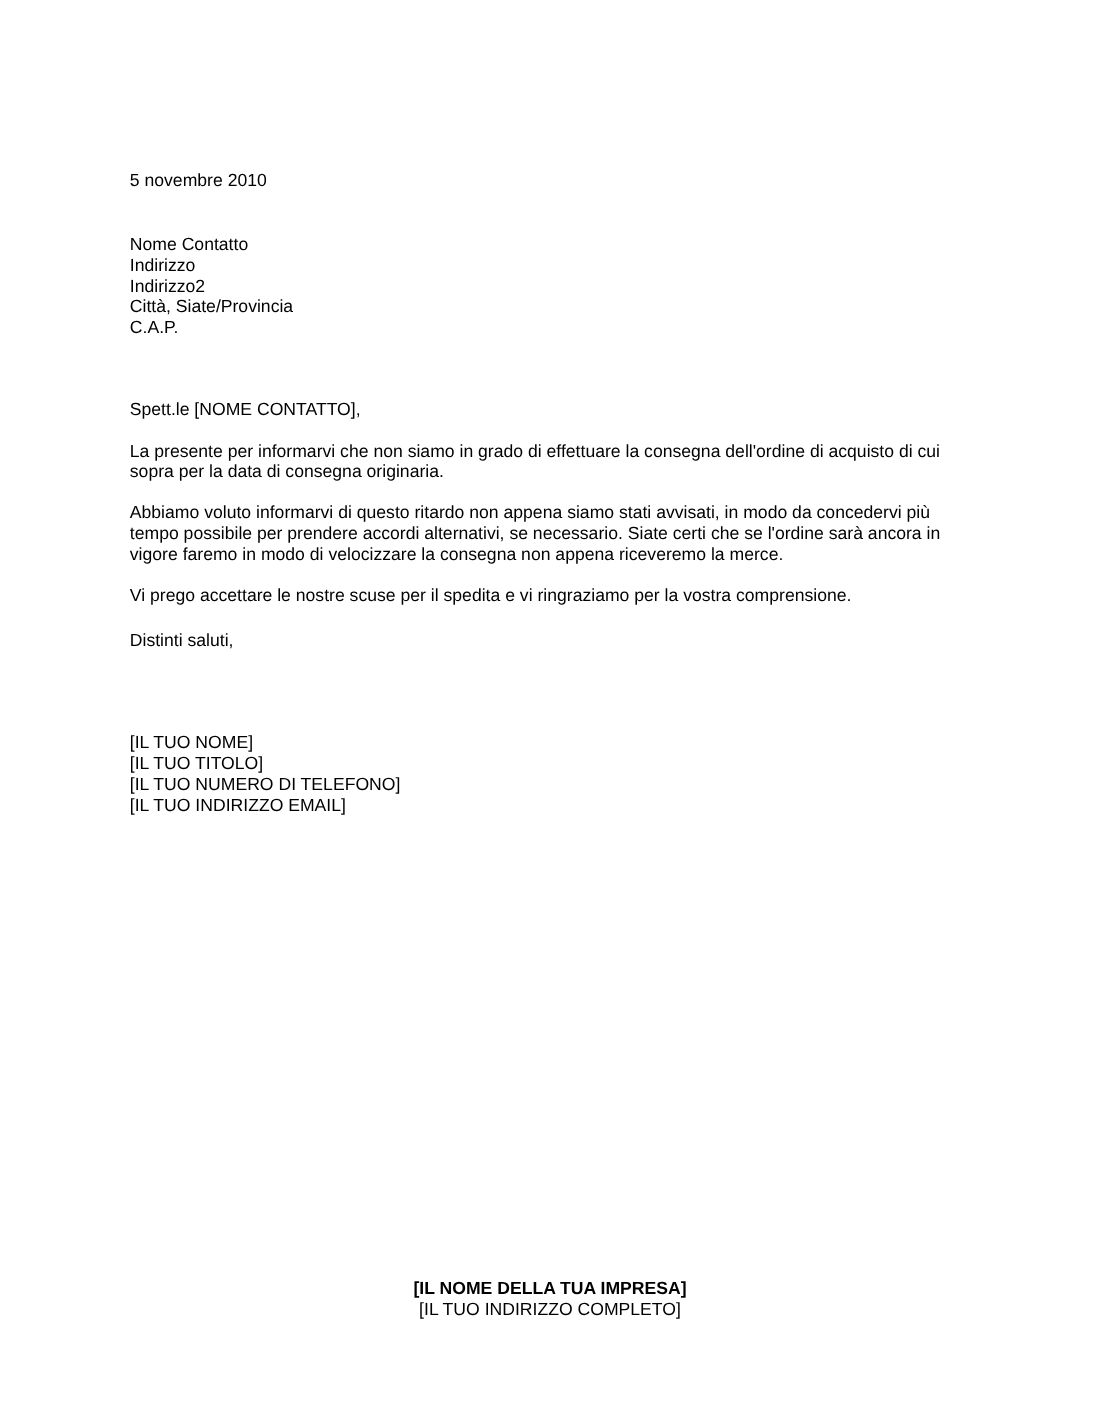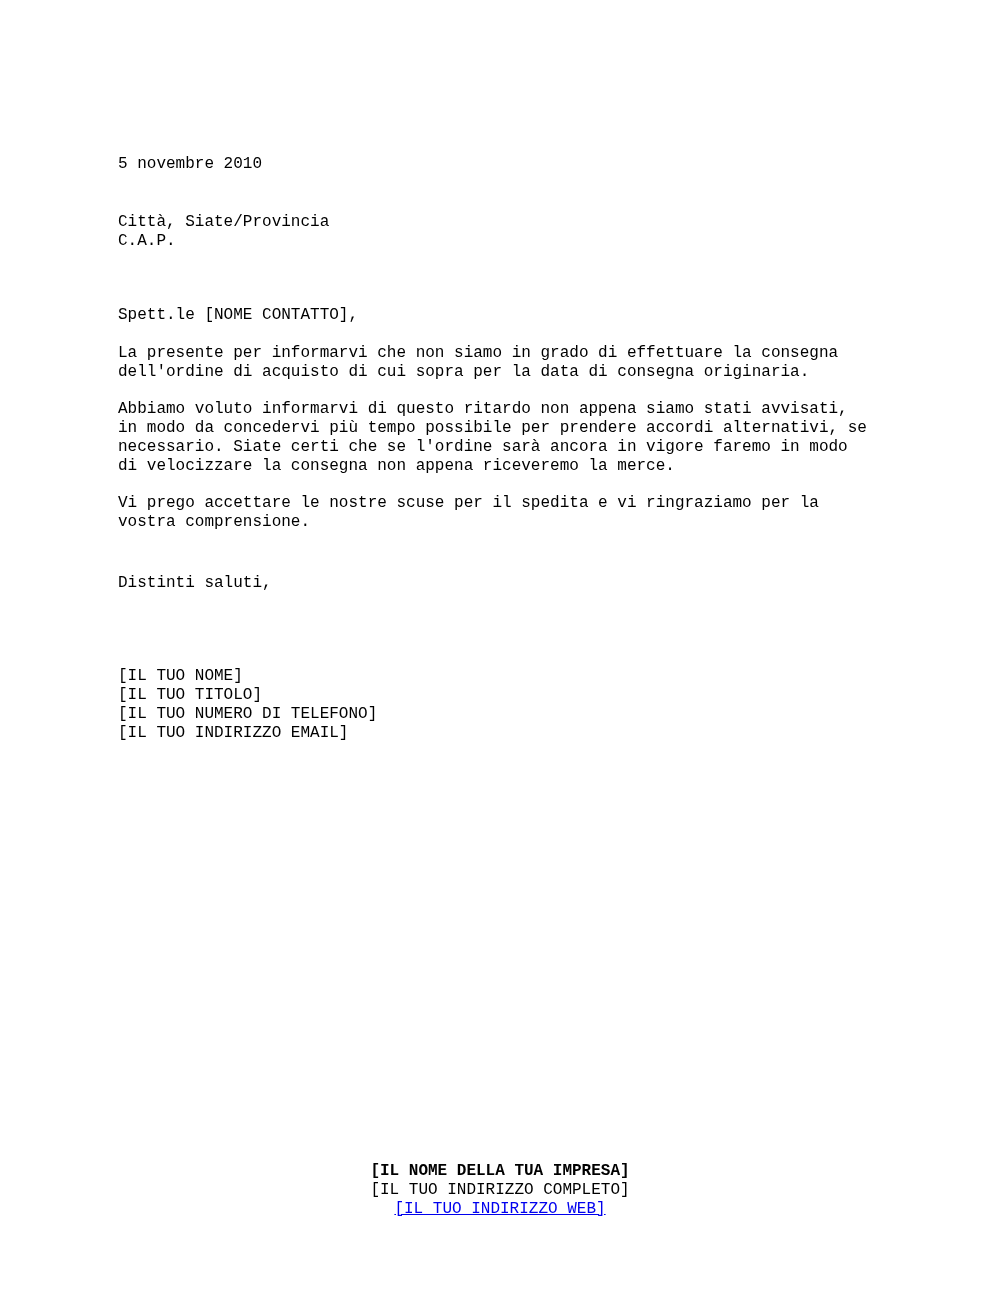--- a/index.html
+++ b/index.html
@@ -6,21 +6,21 @@
     margin: 0;
     padding: 0;
     background: #ffffff;
   }
   .page {
     position: relative;
     width: 1000px;
     height: 1290px;
     margin: 0 auto;
     background: #ffffff;
-    font-family: Liberation Mono, monospace;
+    font-family: Liberation Sans, sans-serif;
     font-size: 16px;
     line-height: 19px;
     color: #000000;
     overflow: hidden;
     box-sizing: border-box;
   }
   .letter-body {
     position: absolute;
     top: 155px;
     left: 118px;
@@ -40,21 +40,21 @@
     margin: 0 0 36px 0;
     white-space: pre-wrap;
   }
   .salutation {
     margin: 0 0 19px 0;
   }
   .paragraph {
     margin: 0 0 18px 0;
   }
   .closing {
-    margin: 42px 0 0 0;
+    margin: 22px 0 0 0;
   }
   .signature-block {
     margin: 74px 0 0 0;
   }
   .footer {
     position: absolute;
     top: 1162px;
     left: 0;
     right: 0;
     text-align: center;
@@ -69,20 +69,23 @@
 </head>
 <body>
 
 <div class="page">
 
   <div class="letter-body">
 
     <div class="date-line">5 novembre 2010</div>
 
     <div class="recipient-block">
+      <div>Nome Contatto</div>
+      <div>Indirizzo</div>
+      <div>Indirizzo2</div>
       <div>Città, Siate/Provincia</div>
       <div>C.A.P.</div>
     </div>
 
 
     <div class="salutation">Spett.le [NOME CONTATTO],</div>
 
     <p class="paragraph">La presente per informarvi che non siamo in grado di effettuare la consegna dell'ordine di acquisto di cui sopra per la data di consegna originaria.</p>
     <p class="paragraph">Abbiamo voluto informarvi di questo ritardo non appena siamo stati avvisati, in modo da concedervi più tempo possibile per prendere accordi alternativi, se necessario. Siate certi che se l'ordine sarà ancora in vigore faremo in modo di velocizzare la consegna non appena riceveremo la merce.</p>
     <p class="paragraph">Vi prego accettare le nostre scuse per il spedita e vi ringraziamo per la vostra comprensione.</p>
@@ -94,18 +97,15 @@
       <div>[IL TUO TITOLO]</div>
       <div>[IL TUO NUMERO DI TELEFONO]</div>
       <div>[IL TUO INDIRIZZO EMAIL]</div>
     </div>
 
   </div>
 
   <div class="footer">
     <div class="company">[IL NOME DELLA TUA IMPRESA]</div>
     <div>[IL TUO INDIRIZZO COMPLETO]</div>
-    <div>
-      <a href="#" style="color: rgb(0, 0, 238);">[IL TUO INDIRIZZO WEB]</a>
-    </div>
   </div>
 
 </div>
 
 </body></html>

